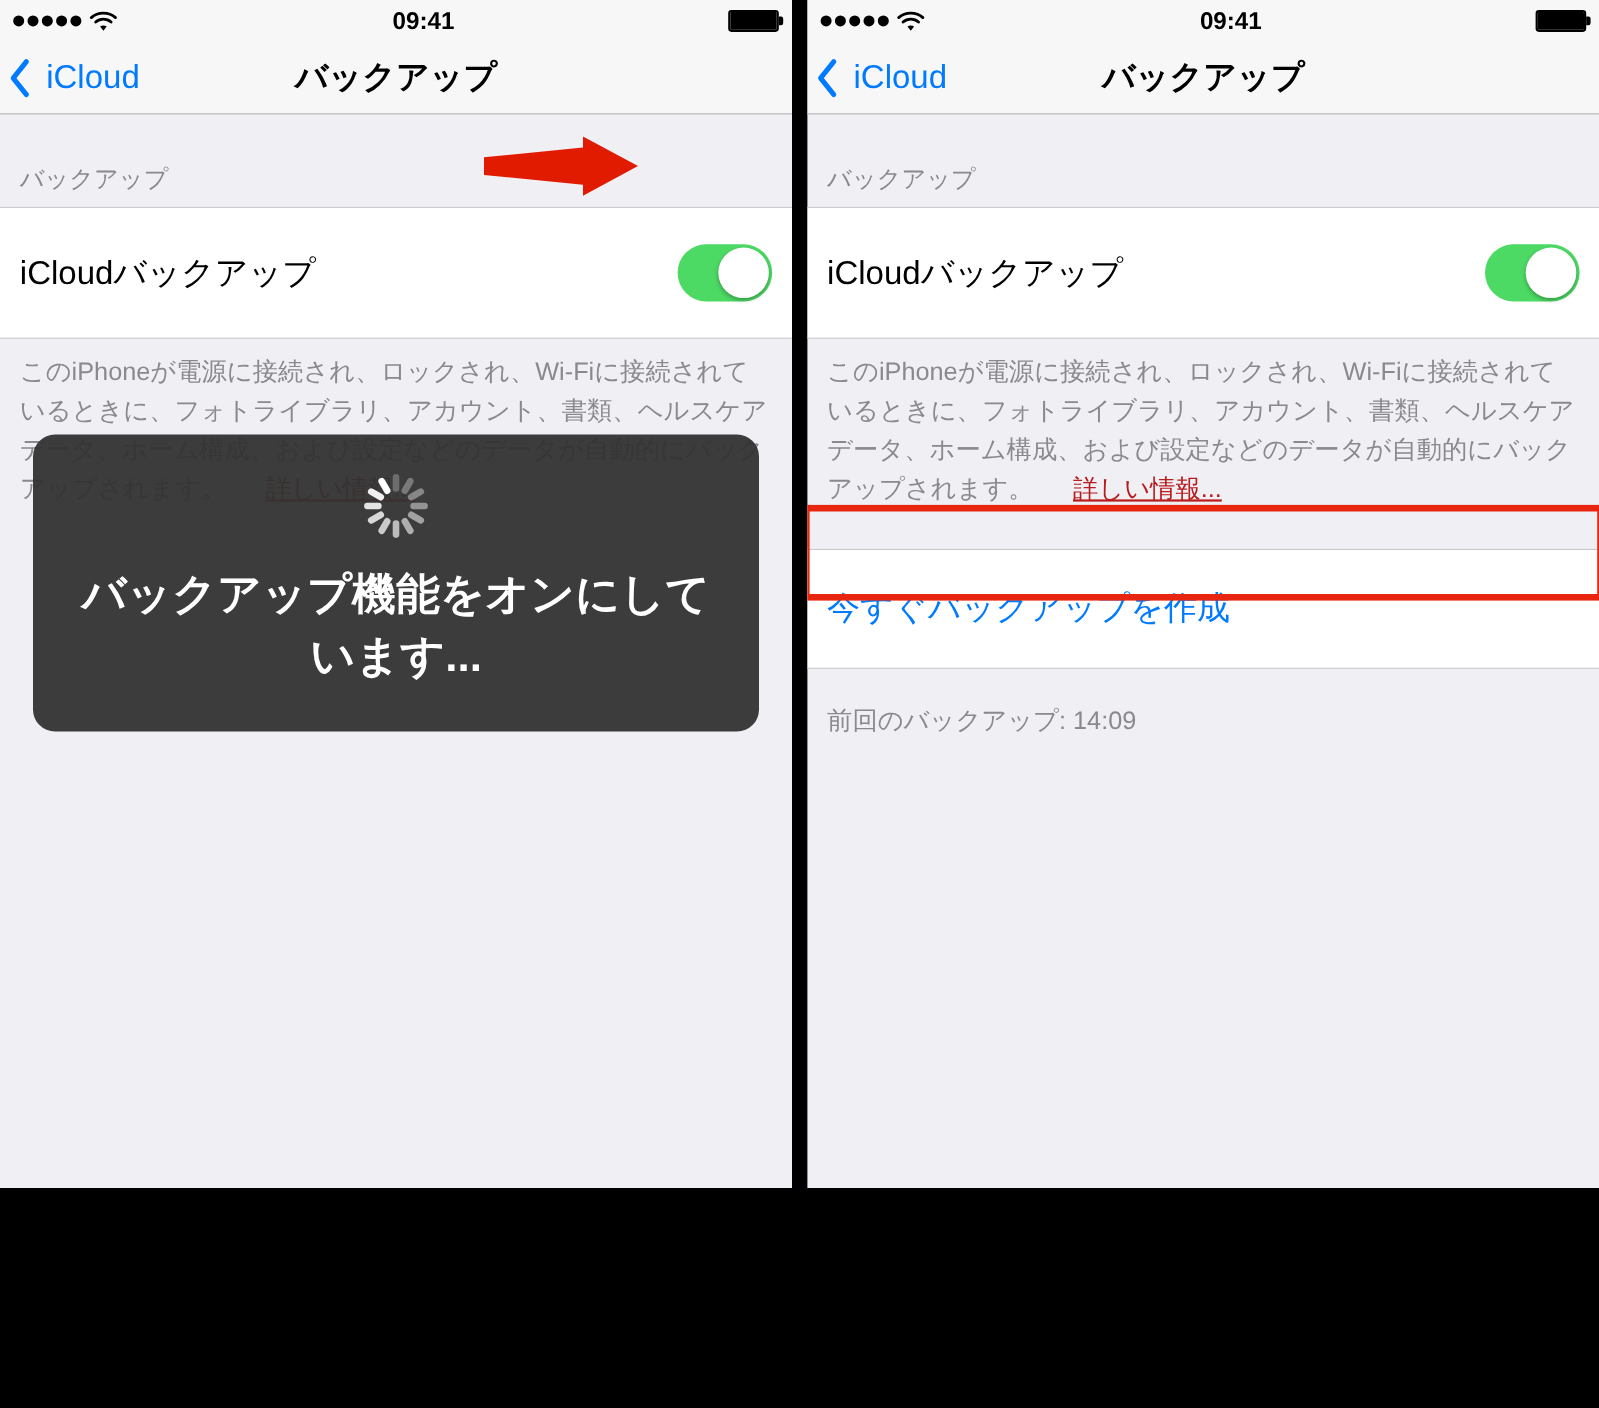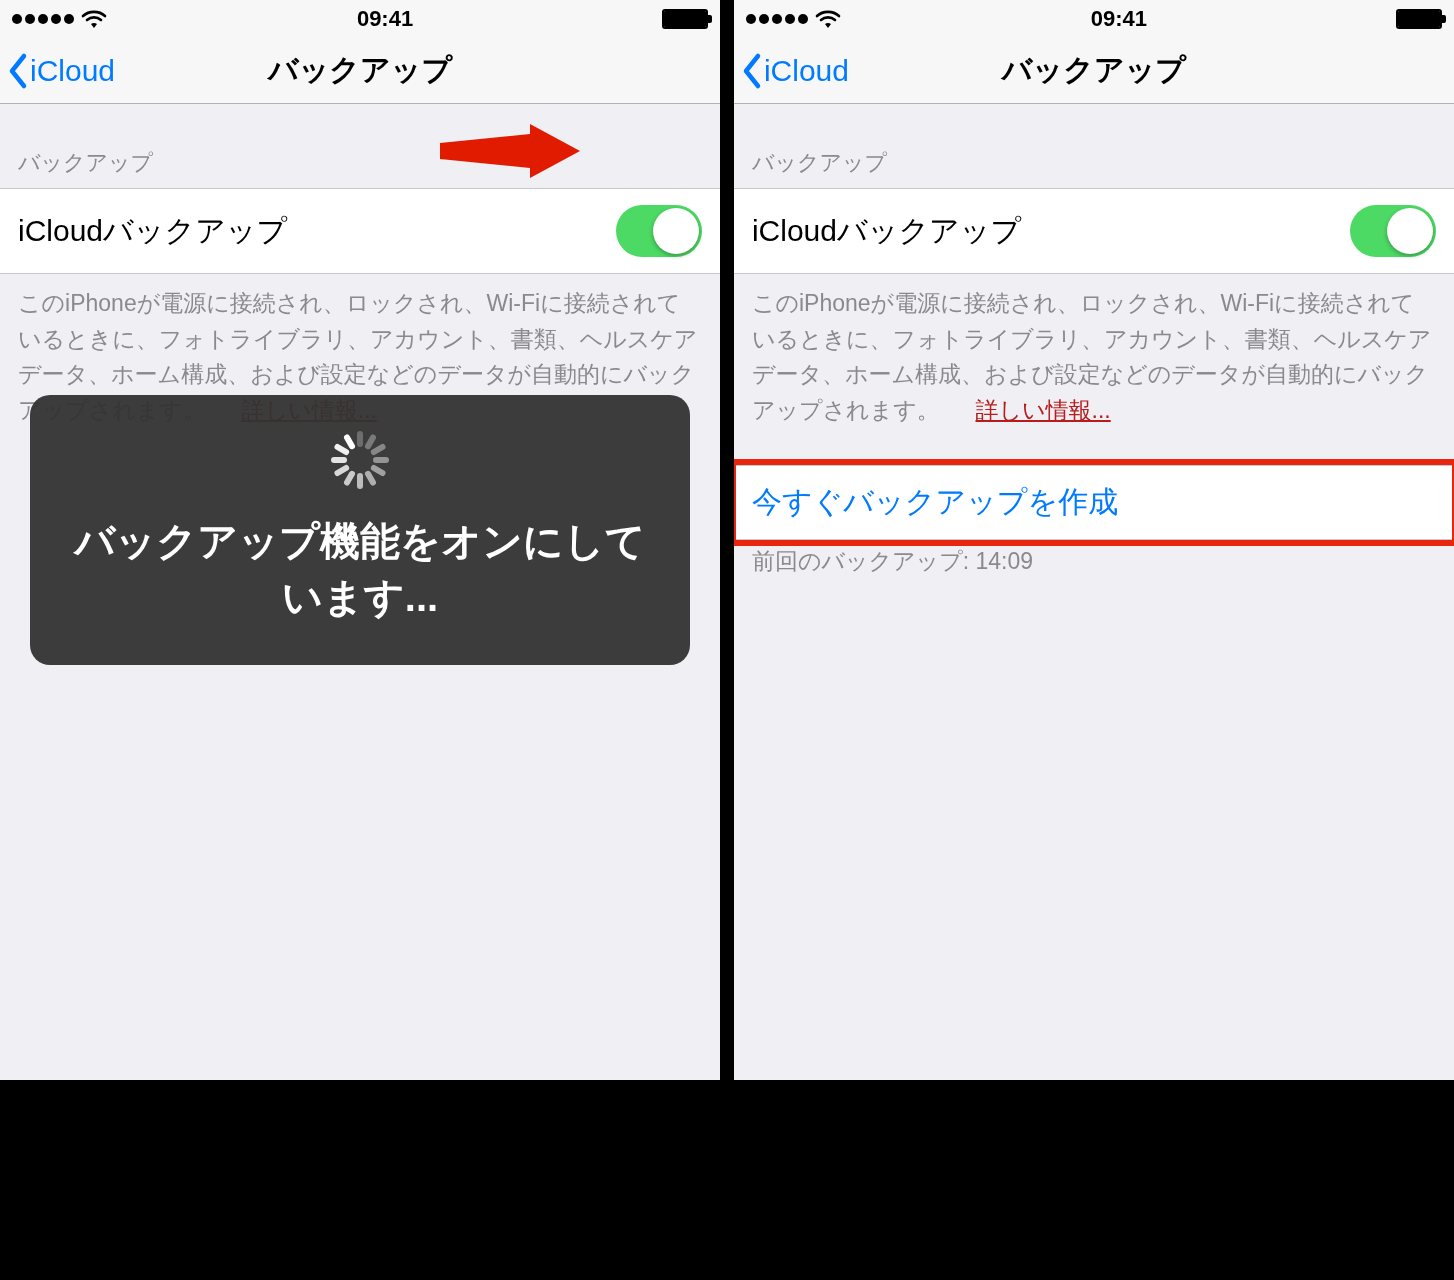--- a/index.html
+++ b/index.html
@@ -56,21 +56,21 @@
     border-bottom: 1px solid #b2b2b4;
     display: flex;
     align-items: center;
     position: relative;
   }
   .nav-back {
     display: flex; align-items: center;
     color: #007aff;
     font-size: 30px;
     padding-left: 6px;
-    gap: 0px;
+    gap: 12px;
   }
   .chevron-left {
     width: 24px; height: 38px; stroke: #007aff; stroke-width: 4.5; fill: none; stroke-linecap: round; stroke-linejoin: round;
   }
   .nav-title {
     position: absolute; left: 0; right: 0; text-align: center;
     font-weight: 700; font-size: 30px; color: #000;
     pointer-events: none;
   }
 
@@ -79,21 +79,21 @@
     padding: 44px 18px 10px 18px;
     font-size: 22px;
     color: #8a8a8d;
   }
 
   
   .cell {
     background: #fff;
     border-top: 1px solid #c8c7cc;
     border-bottom: 1px solid #c8c7cc;
-    padding: 16px 18px;
+    padding: 33px 18px;
     display: flex;
     align-items: center;
     justify-content: space-between;
     font-size: 30px;
     color: #000;
   }
   .cell.action { color: #007aff; justify-content: flex-start; }
 
   
   .switch {
@@ -292,16 +292,16 @@
     <span>　</span>
     <span class="link">詳しい情報...</span>
   </div>
 
   <div class="spacer"></div>
 
   <div class="cell action" id="backupNowCell">
     <span>今すぐバックアップを作成</span>
   </div>
 
-  <div class="footer-text" style="padding-top:4px;">前回のバックアップ: 14:09</div>
+  <div class="footer-text" style="padding-top:30px;">前回のバックアップ: 14:09</div>
 
   <div class="highlight-box" id="hlBox" style="left: -4px; top: 458.562px; width: 728.062px; height: 87px;"></div>
 </div>
 
 </body></html>

